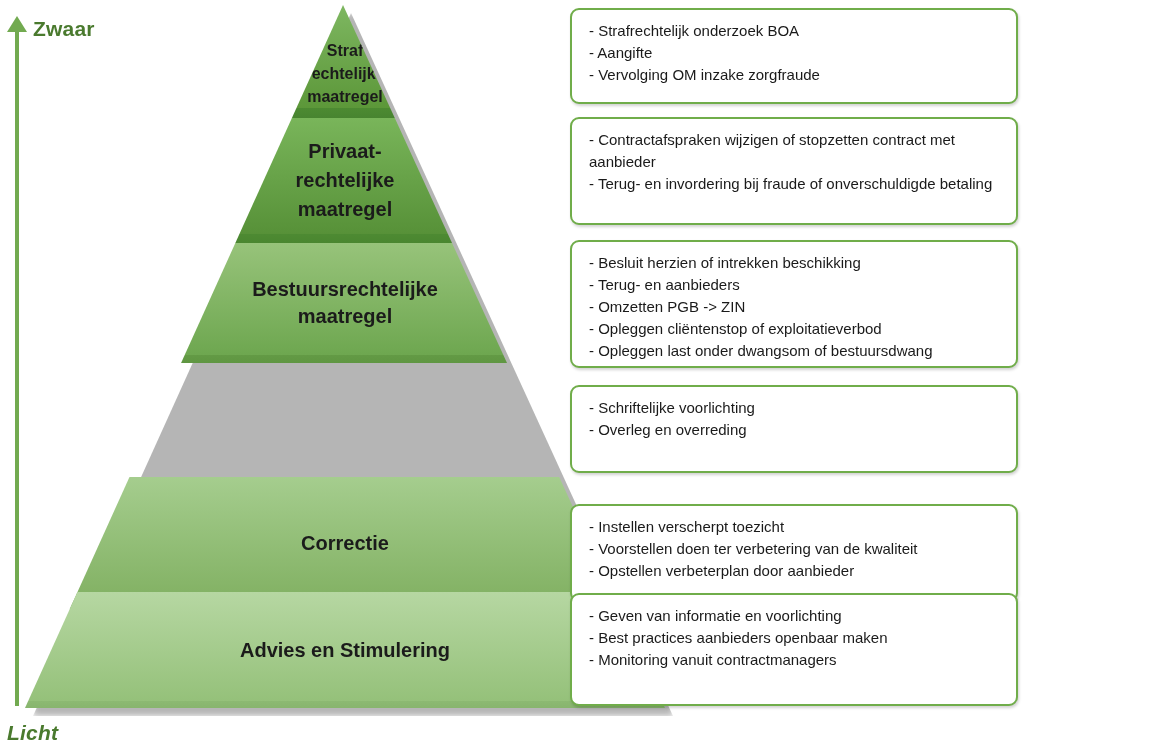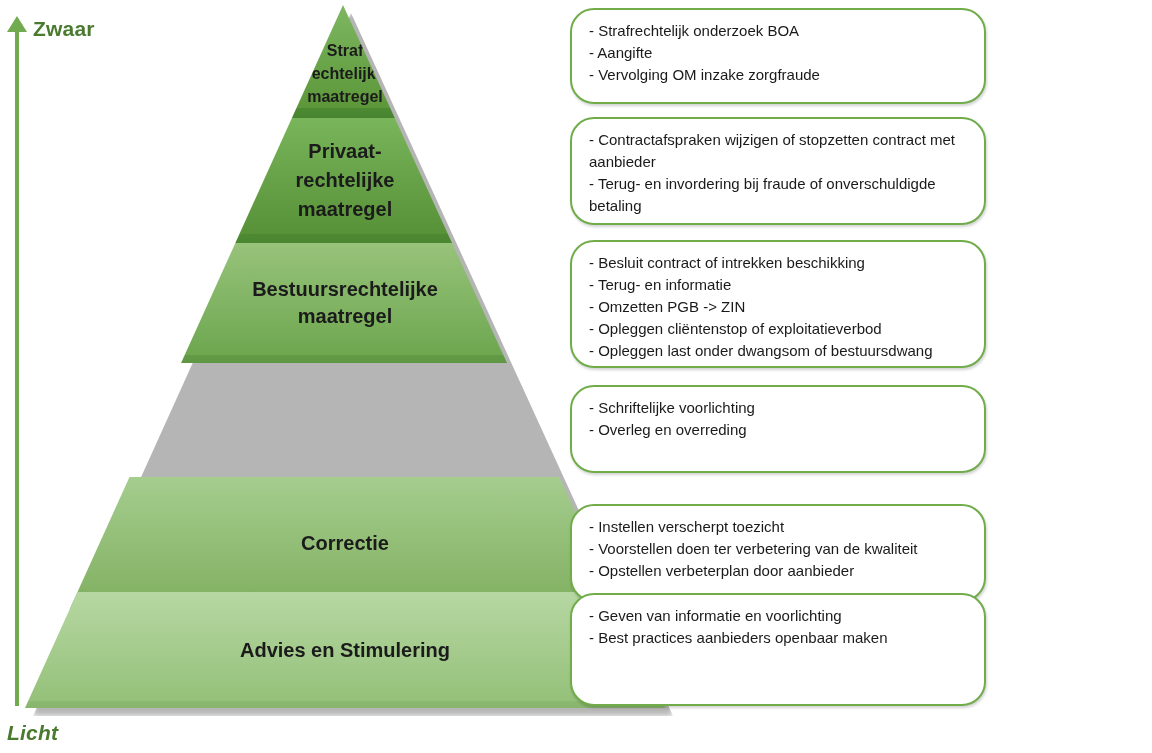--- a/index.html
+++ b/index.html
@@ -65,25 +65,25 @@
     font-size:20px;line-height:27px;
     background:linear-gradient(180deg,#8fc070 0%,#67a047 93%,#5d9640 93%,#5a923e 100%);}
   .level-4{top:472px;height:132px;
     font-size:20px;line-height:27px;
     background:linear-gradient(180deg,#a5cd8e 0%,#82b163 93%,#77a75a 93%,#73a357 100%);}
   .level-5{top:587px;height:116px;
     font-size:20px;line-height:27px;
     background:linear-gradient(180deg,#b6d7a2 0%,#95c17a 94%,#8cb972 94%,#88b56e 100%);align-items:center;}
   
   .note-box{
-    position:absolute;left:570px;width:416px;
+    position:absolute;left:570px;width:448px;
     box-sizing:border-box;
     background:#ffffff;
     border:2.5px solid #70ad4a;
-    border-radius:24px;
+    border-radius:9px;
     padding:10px 12px 12px 17px;
     box-shadow:1px 2px 3px rgba(0,0,0,.18);
     color:#1a1a1a;
     font-size:15px;line-height:22px;
   }
 </style>
 </head>
 <body>
 
 <div class="arrow-head"></div>
@@ -121,34 +121,35 @@
   <div class="note-line">- Aangifte</div>
   <div class="note-line">- Vervolging OM inzake zorgfraude</div>
 </div>
 
 <div class="note-box" style="top:117px;height:108px">
   <div class="note-line">- Contractafspraken wijzigen of stopzetten contract met aanbieder</div>
   <div class="note-line">- Terug- en invordering bij fraude of onverschuldigde betaling</div>
 </div>
 
 <div class="note-box" style="top:240px;height:128px">
-  <div class="note-line">- Besluit contract of intrekken beschikking</div>
-  <div class="note-line">- Terug- en informatie</div>
+  <div class="note-line">- Besluit herzien of intrekken beschikking</div>
+  <div class="note-line">- Terug- en aanbieders</div>
   <div class="note-line">- Omzetten PGB -&gt; ZIN</div>
   <div class="note-line">- Opleggen cliëntenstop of exploitatieverbod</div>
   <div class="note-line">- Opleggen last onder dwangsom of bestuursdwang</div>
 </div>
 
 <div class="note-box" style="top:385px;height:88px">
   <div class="note-line">- Schriftelijke voorlichting</div>
   <div class="note-line">- Overleg en overreding</div>
 </div>
 
 <div class="note-box" style="top:504px;height:98px">
   <div class="note-line">- Instellen verscherpt toezicht</div>
   <div class="note-line">- Voorstellen doen ter verbetering van de kwaliteit</div>
   <div class="note-line">- Opstellen verbeterplan door aanbieder</div>
 </div>
 
 <div class="note-box" style="top:593px;height:113px">
   <div class="note-line">- Geven van informatie en voorlichting</div>
   <div class="note-line">- Best practices aanbieders openbaar maken</div>
+  <div class="note-line">- Monitoring vanuit contractmanagers</div>
 </div>
 
 </body></html>

